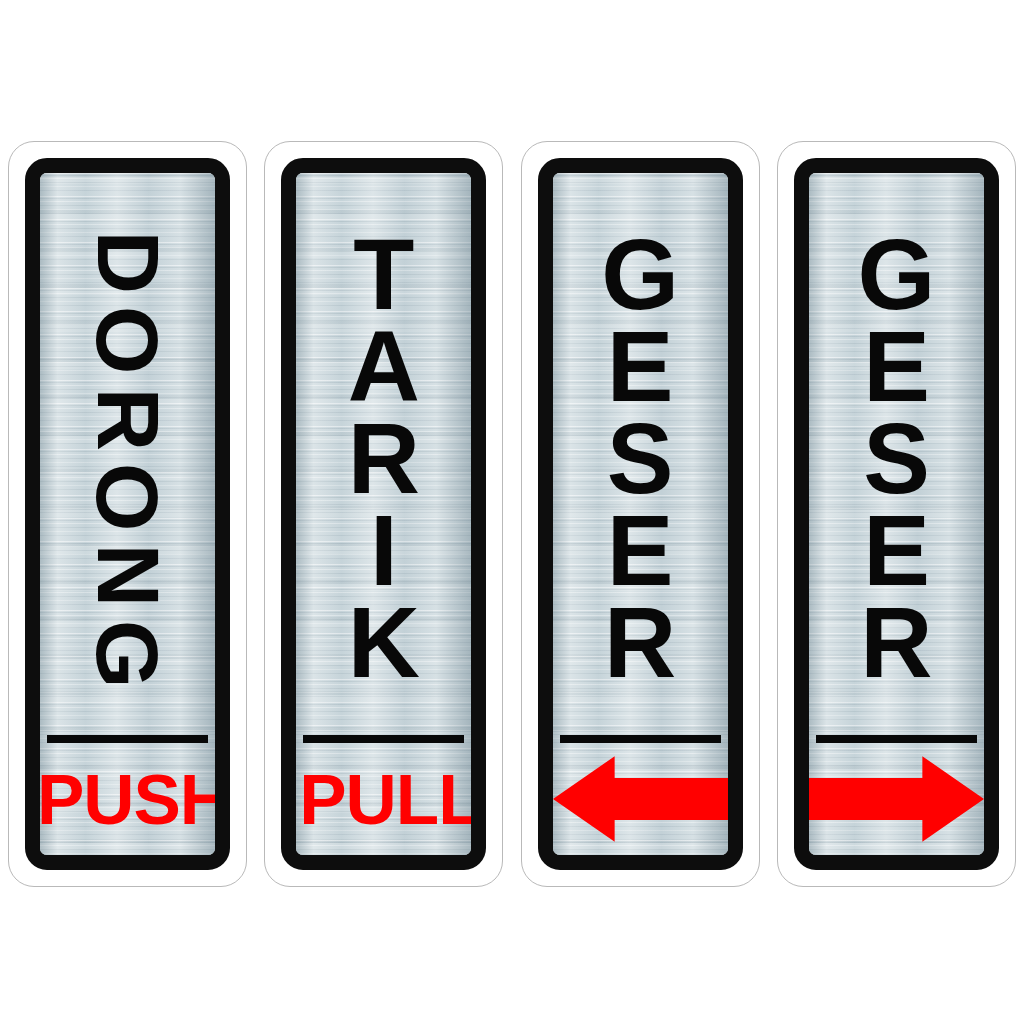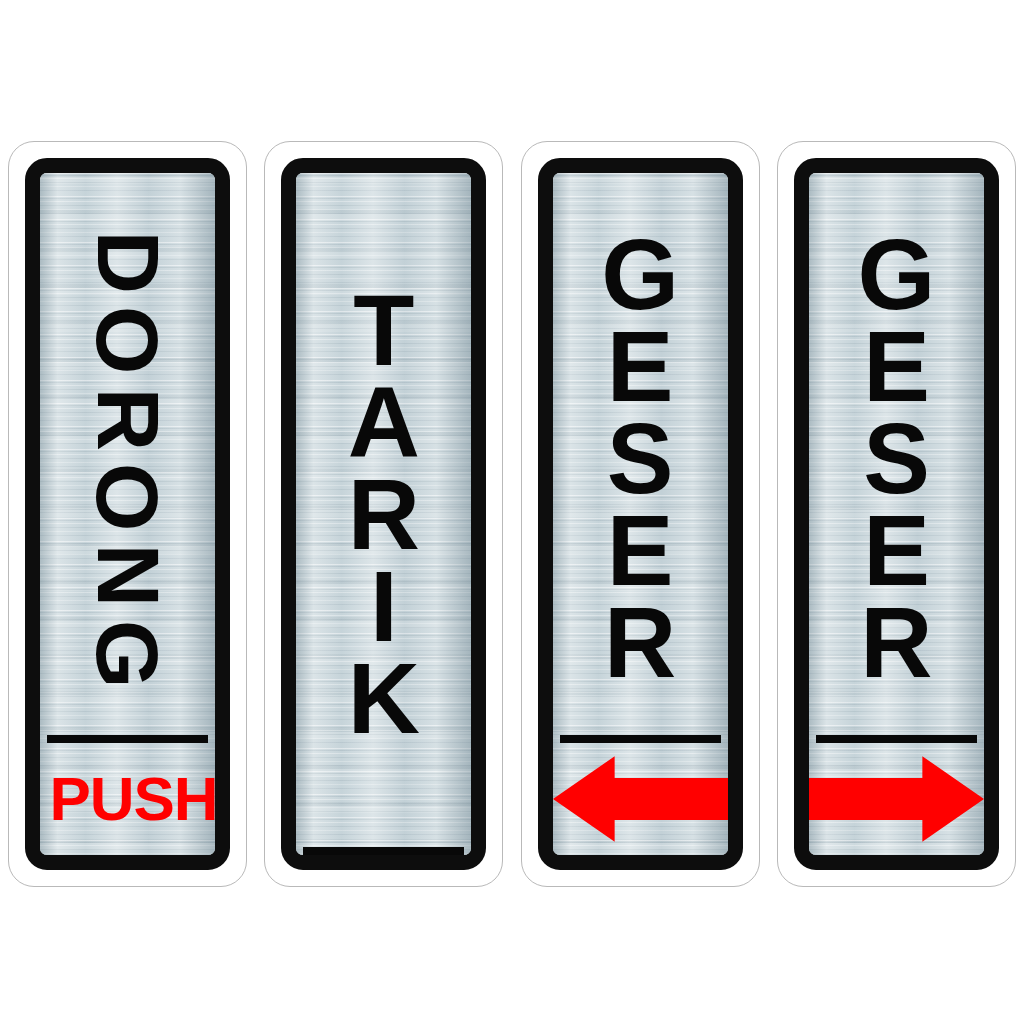--- a/index.html
+++ b/index.html
@@ -164,21 +164,21 @@
     flex: 0 0 auto;
     height: 112px;
     width: 100%;
     display: flex;
     align-items: center;
     justify-content: center;
   }
   .caption-text {
     font-family: "Liberation Sans", sans-serif;
     font-weight: bold;
-    font-size: 62px;
+    font-size: 71px;
     letter-spacing: -1px;
     line-height: 1;
     white-space: nowrap;
     margin-left: 12px;
   }
 
   .arrow-svg { display: block; }
 </style>
 </head>
 <body>
@@ -227,20 +227,23 @@
               <span class="vchar">R</span>
               <span class="vchar">I</span>
               <span class="vchar">K</span>
             </div>
           </div>
 
           <div class="divider-wrap">
             <div class="divider-bar"></div>
           </div>
 
+          <div class="caption-zone">
+            <span class="caption-text" style="color:#FF0000">PULL</span>
+          </div>
 
         </div>
       </div>
     </div>
 
     <div class="sign-plate">
       <div class="sign-frame">
         <div class="metal"></div>
         <div class="sign-content">
 

